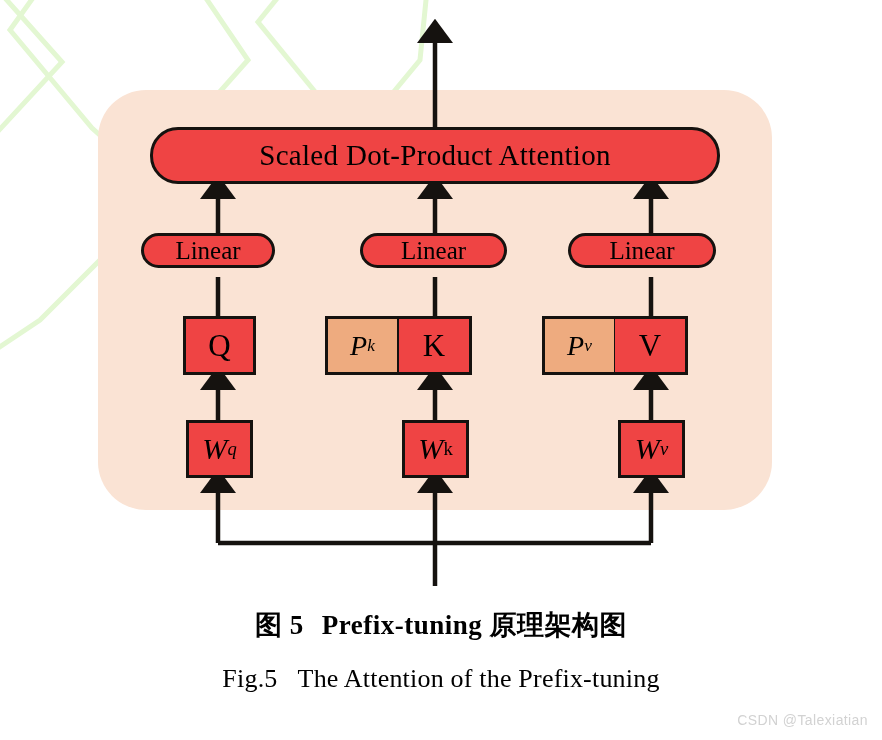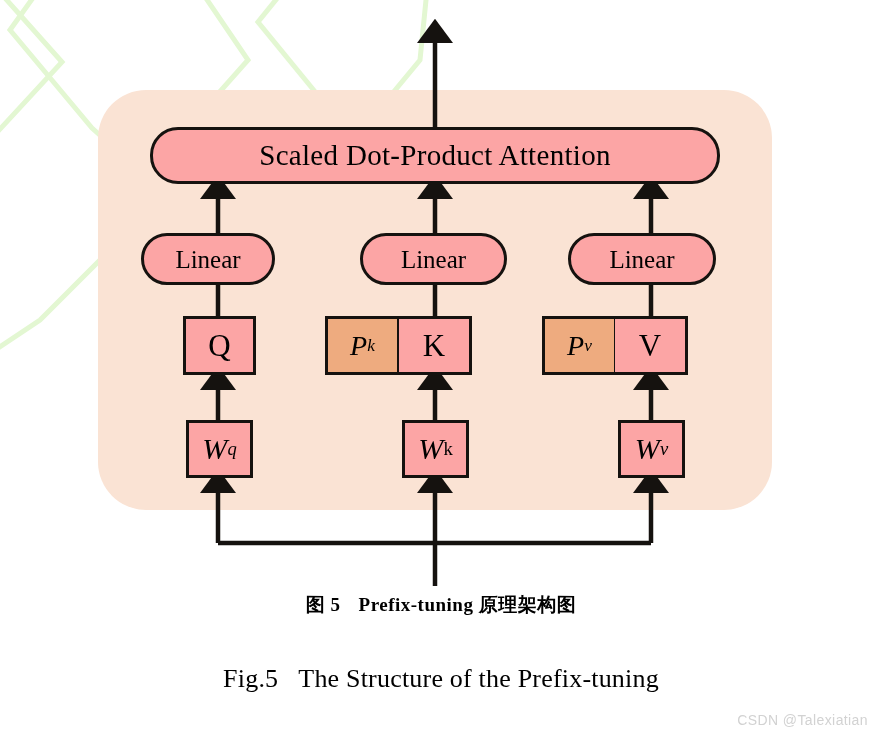--- a/index.html
+++ b/index.html
@@ -40,42 +40,42 @@
     width: 674px;
     height: 420px;
     border-radius: 48px;
     background: #fae3d4;
   }
 
   
   .node {
     position: absolute;
     box-sizing: border-box;
-    background: #fca5a5;
+    background: #ef4444;
     border: 3px solid #15120f;
     display: flex;
     align-items: center;
     justify-content: center;
     line-height: 1;
     white-space: nowrap;
   }
   .node.rounded { border-radius: 28px; }
   .node.square  { border-radius: 0; }
 
   .attn-box {
     left: 150px;
     top: 127px;
     width: 570px;
     height: 57px;
     font-size: 29px;
     letter-spacing: 0.3px;
   }
   .linear-box {
     width: 134px;
-    height: 52px;
+    height: 35px;
     top: 233px;
     font-size: 25px;
     border-width: 3px;
     border-radius: 22px;
   }
   .linear-q { left: 141px; }
   .linear-k { left: 360px; width: 147px; }
   .linear-v { left: 568px; width: 148px; }
 
   .qkv-box {
@@ -121,22 +121,22 @@
   .sub-roman { font-style: normal; }
 
   
   .caption {
     position: absolute;
     width: 882px;
     text-align: center;
     color: #000000;
   }
   .caption-cn {
-    top: 592px;
-    font-size: 19px;
+    top: 607px;
+    font-size: 27px;
     font-weight: bold;
     letter-spacing: 0.5px;
   }
   .caption-cn .gap { display: inline-block; width: 18px; }
   .caption-en {
     top: 664px;
     font-size: 26px;
     letter-spacing: 0.2px;
   }
   .caption-en .gap { display: inline-block; width: 20px; }
@@ -232,18 +232,18 @@
       <span class="math-italic">W</span>
         <span class="sub math-italic">v</span>
     </div>
   </div>
 
   <div class="layer" id="caption-layer">
     <div class="caption caption-cn">
       <span>图 5</span><span class="gap"></span><span>Prefix-tuning</span> <span>原理架构图</span>
     </div>
     <div class="caption caption-en">
-      <span>Fig.5</span><span class="gap"></span><span>The Structure of the Prefix-tuning</span>
+      <span>Fig.5</span><span class="gap"></span><span>The Attention of the Prefix-tuning</span>
     </div>
     <div class="watermark">CSDN @Talexiatian</div>
   </div>
 
 </div>
 
 </body></html>

